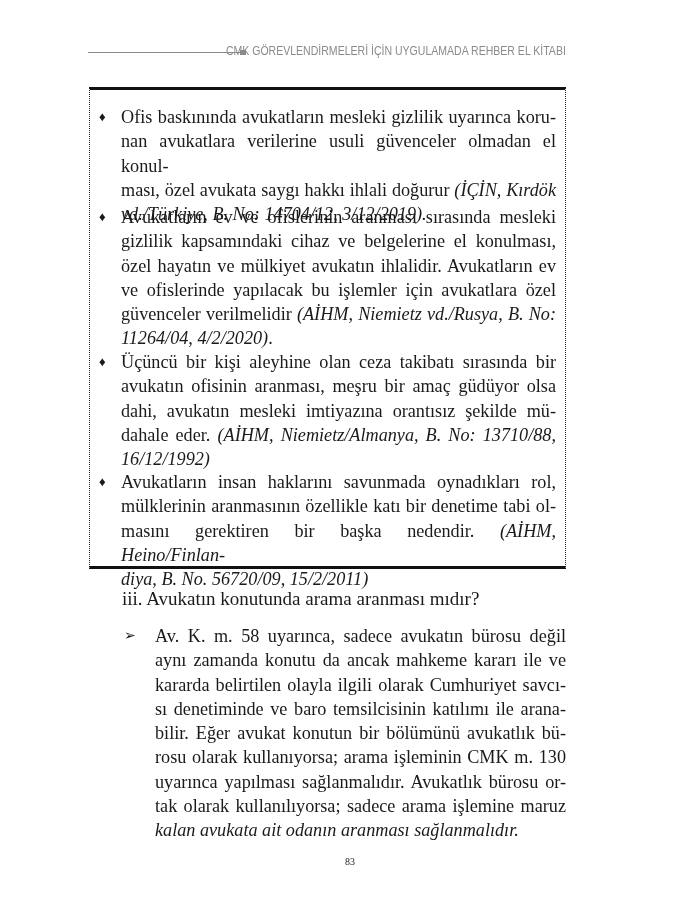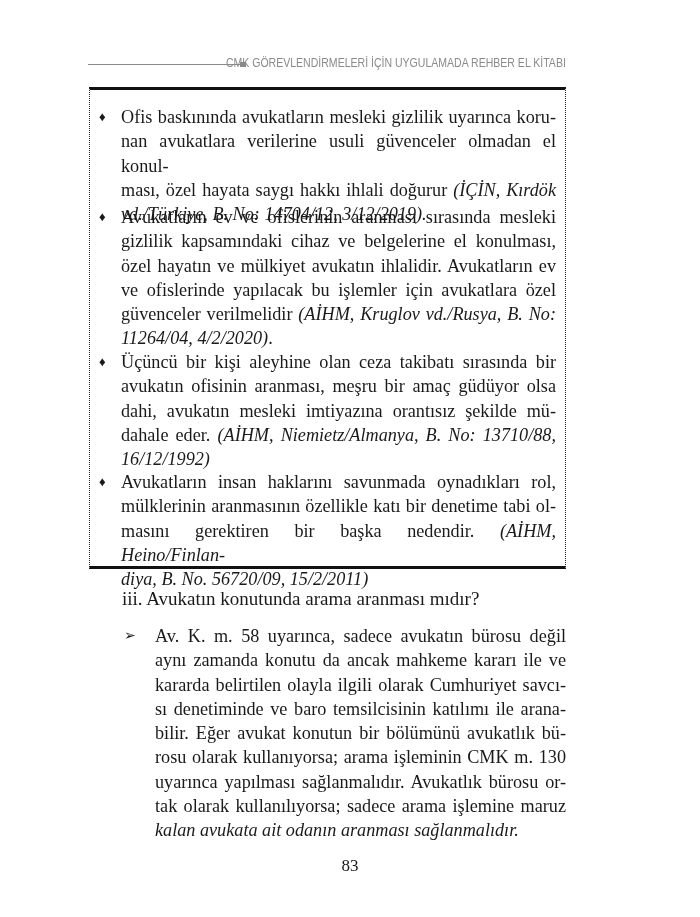--- a/index.html
+++ b/index.html
@@ -1,21 +1,21 @@
 <!DOCTYPE html>
 <html><head>
 <meta charset="utf-8">
 <style>
   html, body { margin: 0; padding: 0; }
   body {
     width: 700px; height: 917px; background: #ffffff; position: relative; overflow: hidden;
     font-family: "Liberation Serif", "DejaVu Serif", serif; color: #1a1a1a;
   }
   .header {
-    position: absolute; top: 54px; left: 88px; width: 478px; height: 20px;
+    position: absolute; top: 42px; left: 88px; width: 478px; height: 20px;
   }
   .header .rule {
     position: absolute; left: 0; top: 10px; width: 152px; height: 1px; background: #8a8a8a;
   }
   .header .sq {
     position: absolute; left: 152px; top: 8px; width: 6px; height: 5px; background: #8a8a8a;
   }
   .header .title {
     position: absolute; right: 0; top: 1px;
     font-family: "Liberation Sans", "DejaVu Sans", sans-serif;
@@ -44,52 +44,52 @@
   em { font-style: italic; }
   .subhead {
     position: absolute; left: 122px; top: 587px; font-size: 19px; line-height: 24px;
   }
   .arrow-item { position: absolute; left: 122px; top: 624px; width: 444px; font-size: 18.2px; line-height: 24.3px; }
   .arrow-item .arrow { position: absolute; left: 2px; top: 0; font-size: 14px; line-height: 24.3px; }
   .arrow-item .txt { position: absolute; left: 33px; right: 0; }
   .arrow-item .txt .ln { display: block; text-align: justify; text-align-last: justify; }
   .arrow-item .txt .ln.last { text-align-last: left; font-style: italic; }
   .pagenum {
-    position: absolute; left: 0; width: 700px; top: 856px; text-align: center; font-size: 17px;
+    position: absolute; left: 0; width: 700px; top: 856px; text-align: center; font-size: 10px;
   }
 </style>
 </head>
 <body>
 
 <div class="header">
   <div class="rule"></div>
   <div class="sq"></div>
   <div class="title">CMK GÖREVLENDİRMELERİ İÇİN UYGULAMADA REHBER EL KİTABI</div>
 </div>
 
 <div class="box">
 
   <div class="box-item" style="top:15px;">
     <span class="bullet">♦</span>
     <div class="txt">
       <span class="ln">Ofis baskınında avukatların mesleki gizlilik uyarınca koru-</span>
       <span class="ln">nan avukatlara verilerine usuli güvenceler olmadan el konul-</span>
-      <span class="ln"><span>ması, özel hayata saygı hakkı ihlali doğurur </span><em>(İÇİN, Kırdök</em></span>
+      <span class="ln"><span>ması, özel avukata saygı hakkı ihlali doğurur </span><em>(İÇİN, Kırdök</em></span>
       <span class="ln last"><em>vd./Türkiye, B. No: 14704/12, 3/12/2019).</em></span>
     </div>
   </div>
 
   <div class="box-item" style="top:115px;">
     <span class="bullet">♦</span>
     <div class="txt">
       <span class="ln">Avukatların ev ve ofislerinin aranması sırasında mesleki</span>
       <span class="ln">gizlilik kapsamındaki cihaz ve belgelerine el konulması,</span>
       <span class="ln">özel hayatın ve mülkiyet avukatın ihlalidir. Avukatların ev</span>
       <span class="ln">ve ofislerinde yapılacak bu işlemler için avukatlara özel</span>
-      <span class="ln"><span>güvenceler verilmelidir </span><em>(AİHM, Kruglov vd./Rusya, B. No:</em></span>
+      <span class="ln"><span>güvenceler verilmelidir </span><em>(AİHM, Niemietz vd./Rusya, B. No:</em></span>
       <span class="ln last"><em>11264/04, 4/2/2020)</em><span>.</span></span>
     </div>
   </div>
 
   <div class="box-item" style="top:260px;">
     <span class="bullet">♦</span>
     <div class="txt">
       <span class="ln">Üçüncü bir kişi aleyhine olan ceza takibatı sırasında bir</span>
       <span class="ln">avukatın ofisinin aranması, meşru bir amaç güdüyor olsa</span>
       <span class="ln">dahi, avukatın mesleki imtiyazına orantısız şekilde mü-</span>

